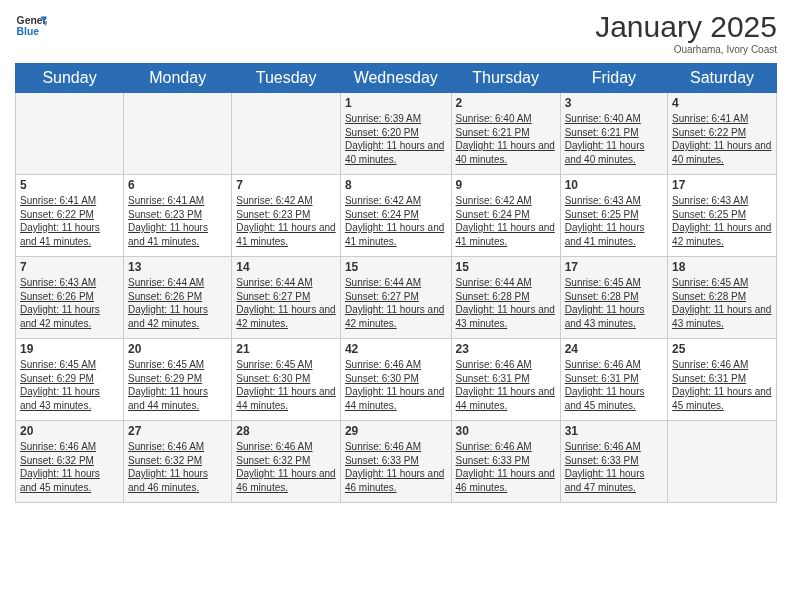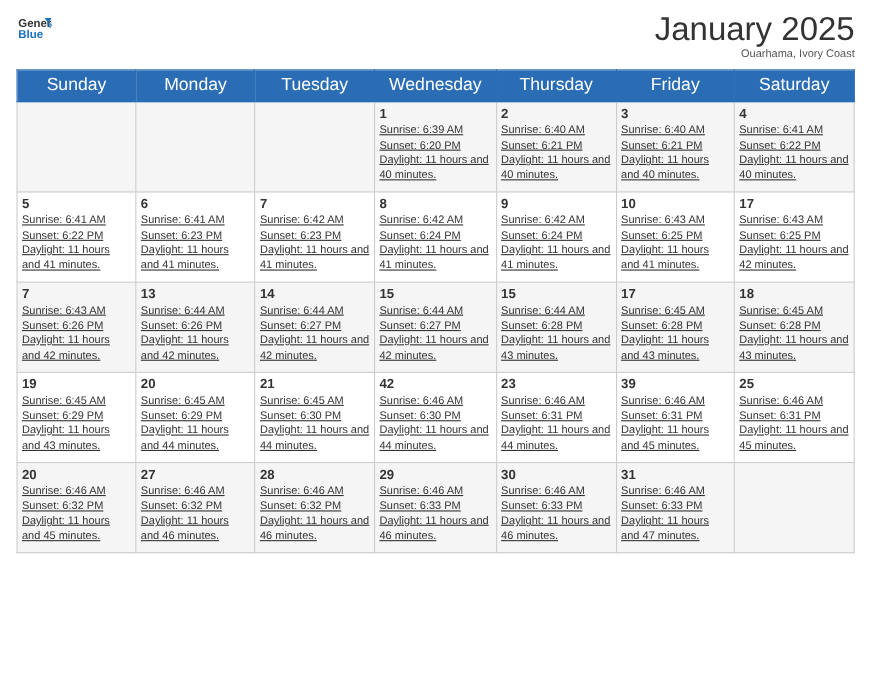--- a/index.html
+++ b/index.html
@@ -255,21 +255,21 @@
 Sunset: 6:30 PM
 Daylight: 11 hours and 44 minutes.</div>
           </td>
           <td>
             <div class="day-number">23</div>
             <div class="day-info" style="white-space: pre-line;">Sunrise: 6:46 AM
 Sunset: 6:31 PM
 Daylight: 11 hours and 44 minutes.</div>
           </td>
           <td>
-            <div class="day-number">39</div>
+            <div class="day-number">24</div>
             <div class="day-info" style="white-space: pre-line;">Sunrise: 6:46 AM
 Sunset: 6:31 PM
 Daylight: 11 hours and 45 minutes.</div>
           </td>
           <td>
             <div class="day-number">25</div>
             <div class="day-info" style="white-space: pre-line;">Sunrise: 6:46 AM
 Sunset: 6:31 PM
 Daylight: 11 hours and 45 minutes.</div>
           </td>

